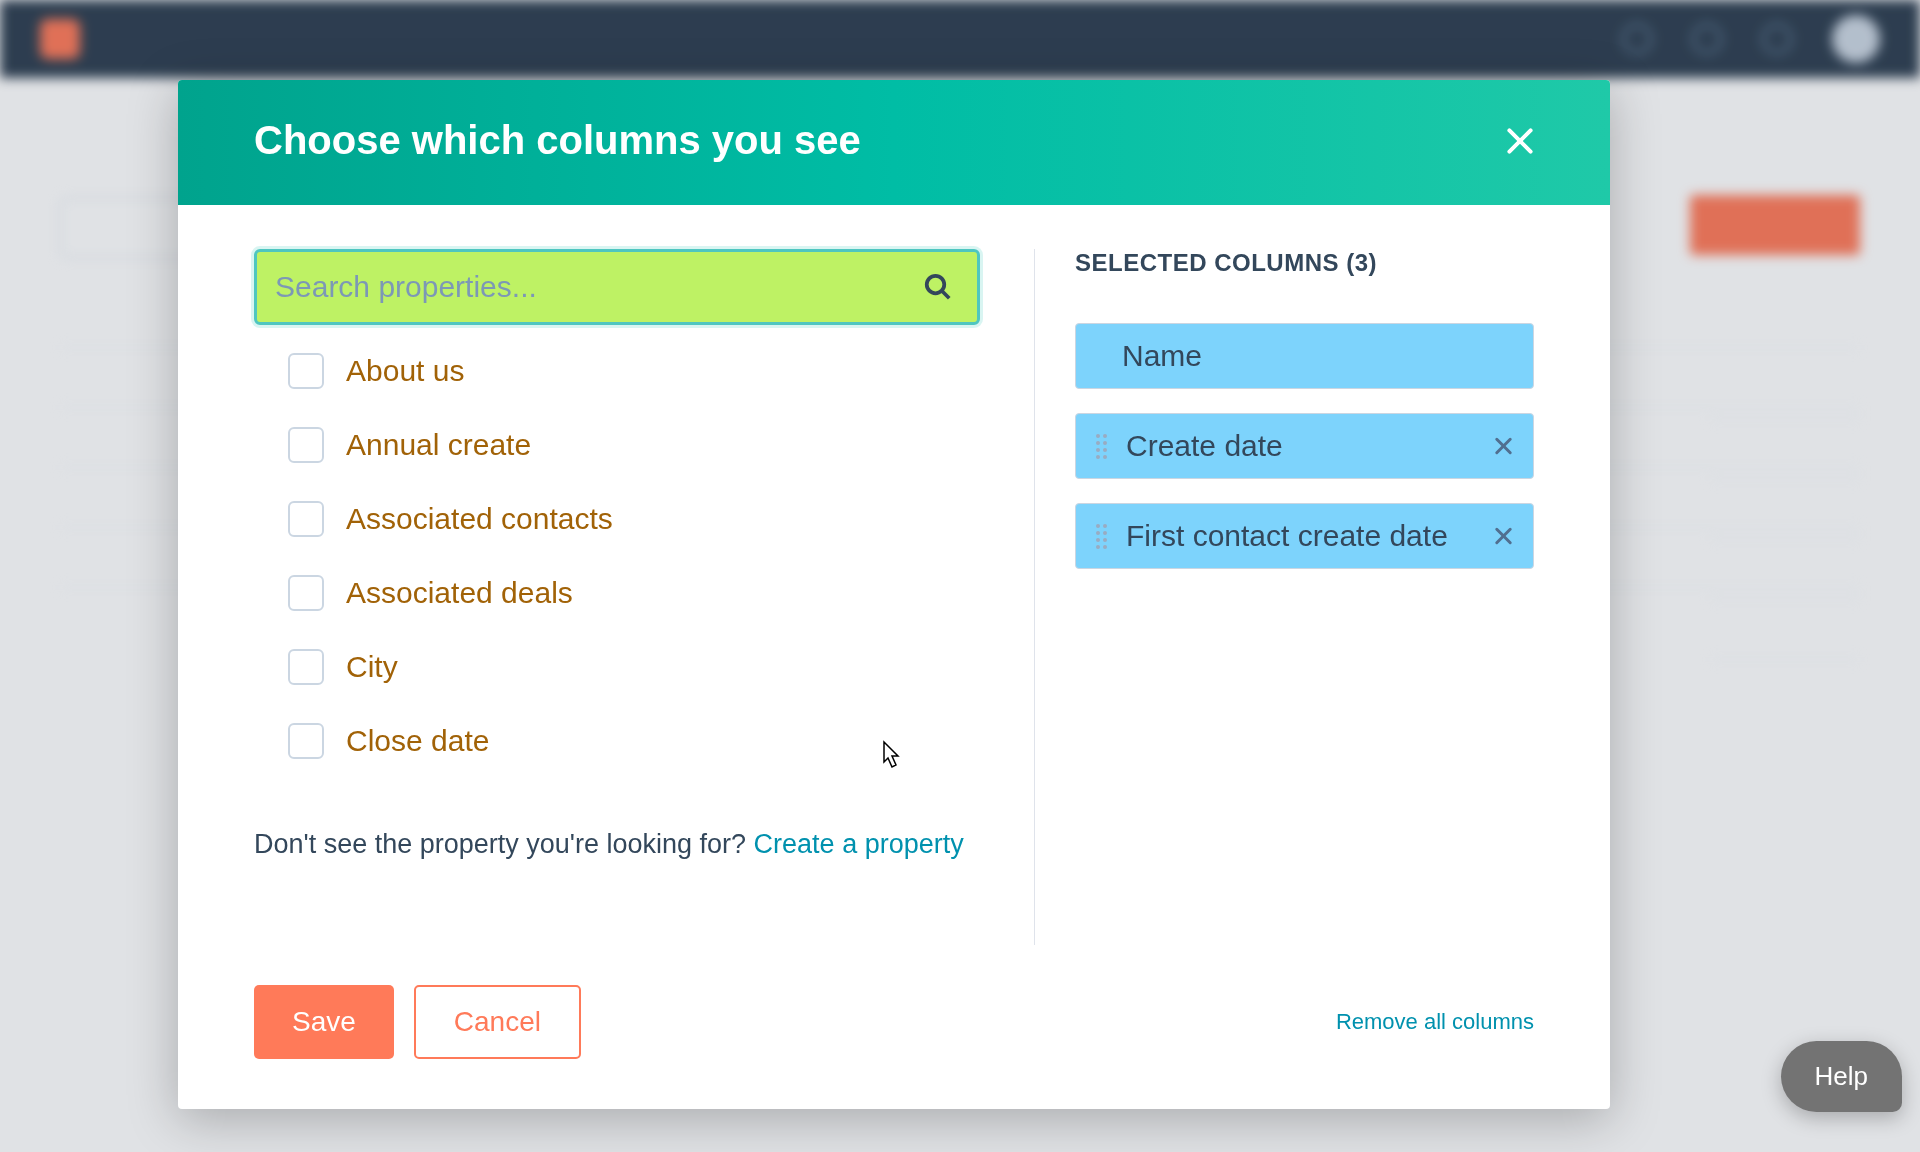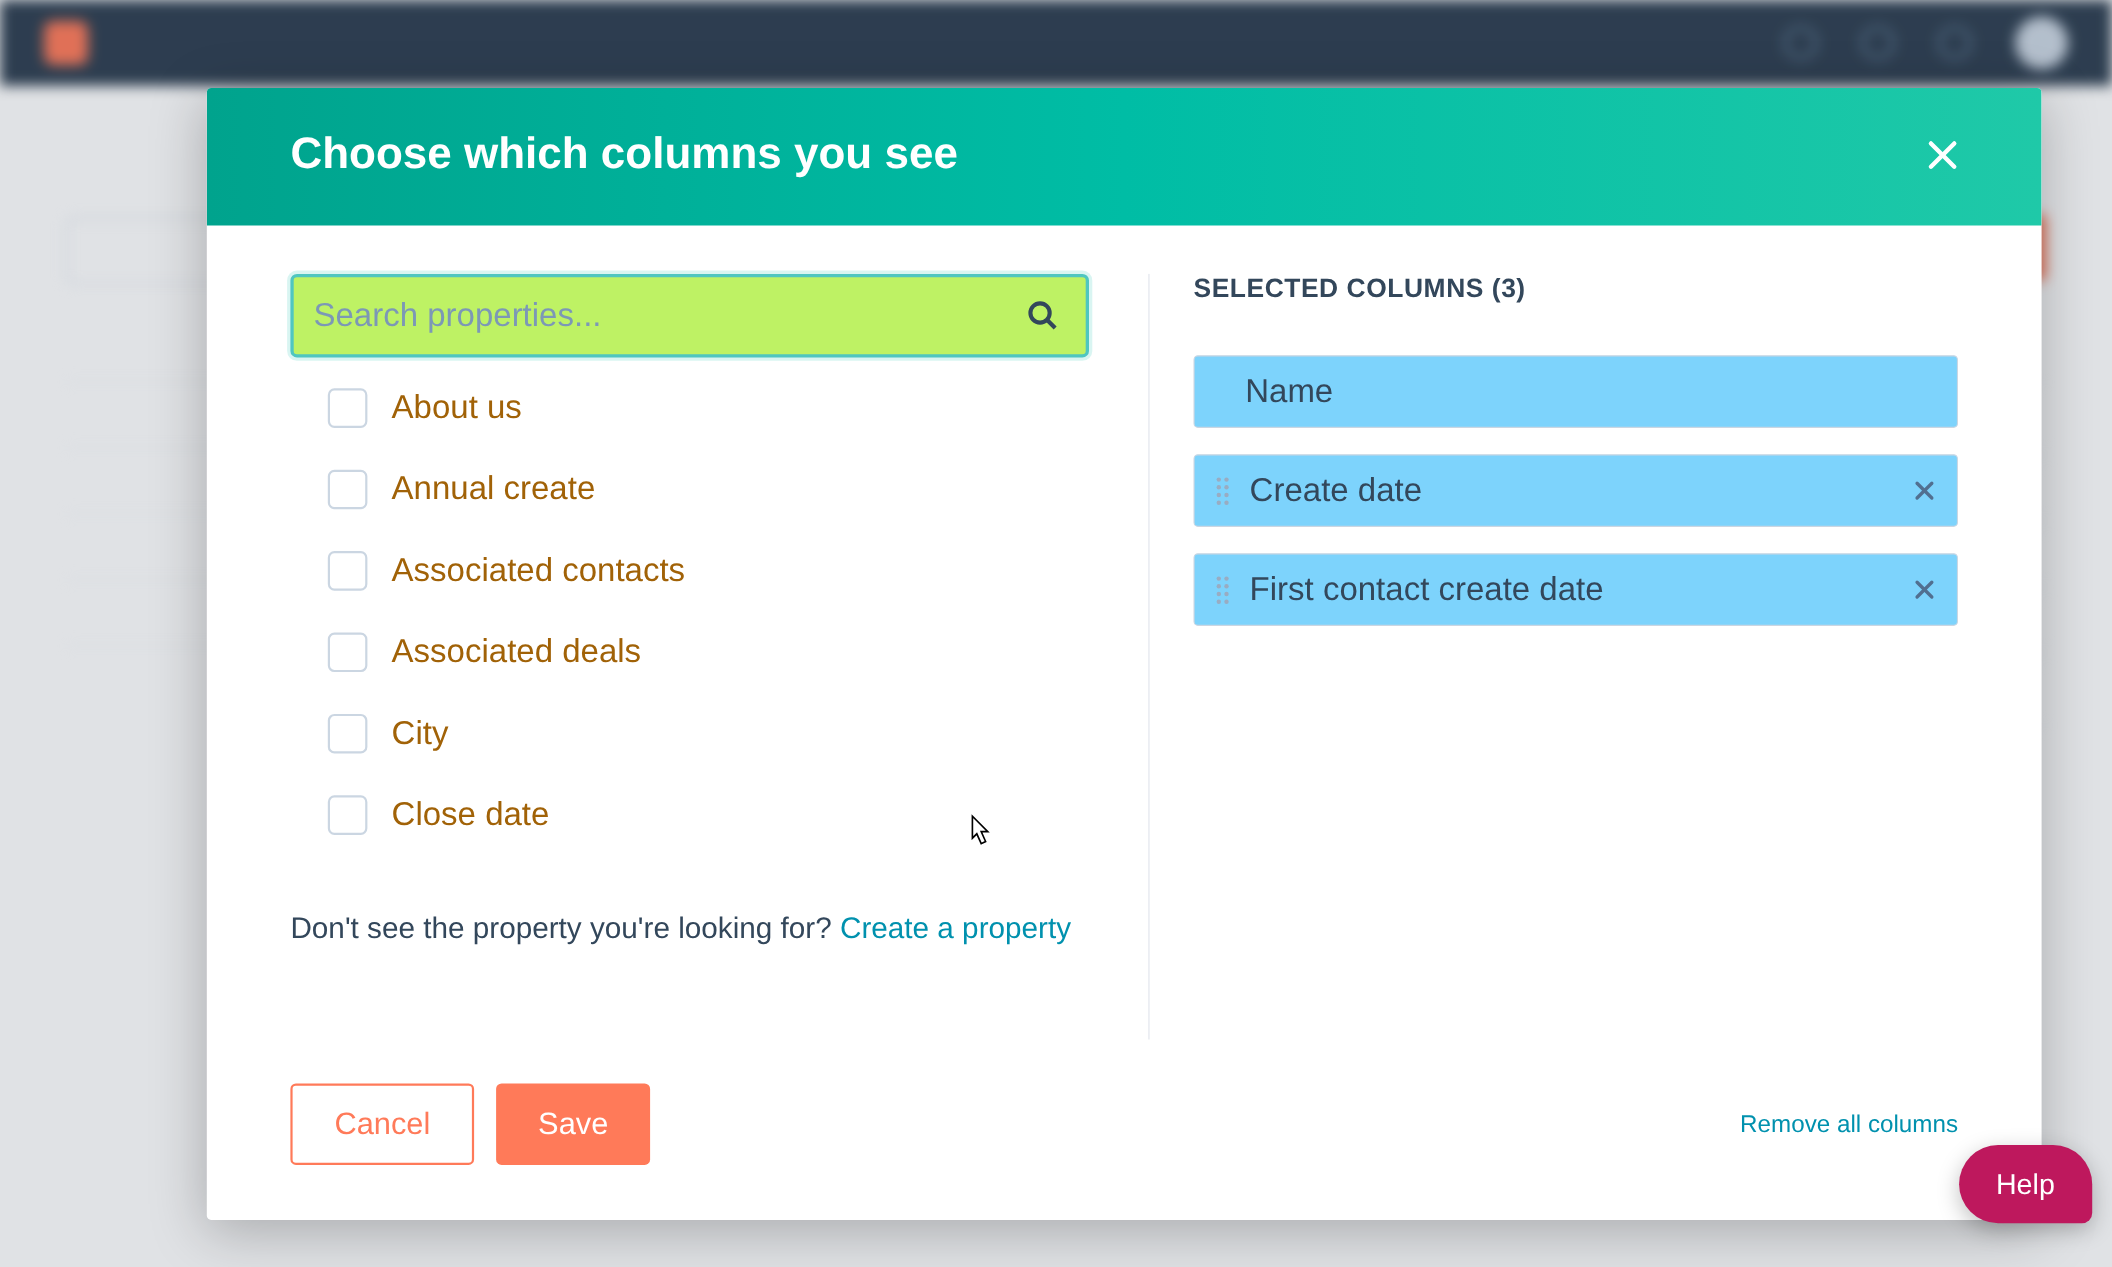--- a/index.html
+++ b/index.html
@@ -24,22 +24,22 @@
   .bg .sidecol { position:absolute; right:60px; top:360px; width:150px; }
   .bg .sidecol div { height:60px; border-bottom:1px solid #eaf0f6; }
 
   
   .overlay { position: absolute; inset: 0; background: rgba(45,62,80,0.15); }
 
   
   .modal {
     position: absolute;
     top: 80px;
-    left: 188px;
-    width: 1668px;
+    left: 178px;
+    width: 1432px;
     background: #fff;
     border-radius: 4px;
     box-shadow: 0 10px 50px rgba(0,0,0,.25);
     overflow: hidden;
   }
   .modal-header {
     background: linear-gradient(90deg, #00a38d 0%, #00bda5 50%, #1fc9a8 100%);
     color: #fff;
     padding: 38px 76px 42px 76px;
     display: flex; align-items: center; justify-content: space-between;
@@ -123,21 +123,21 @@
   .btn { height: 74px; border-radius: 5px; font-size: 28px; font-weight:500; padding: 0 38px; display:flex; align-items:center; justify-content:center; cursor:pointer; }
   .btn-primary { background:#ff7a59; color:#fff; border: none; }
   .btn-secondary { background:#fff; color:#ff7a59; border: 2px solid #ff7a59; }
   .remove-all { color:#0091ae; font-size:22px; font-weight:400; cursor:pointer; }
 
   
   .help-bubble {
     position: absolute;
     right: 18px;
     bottom: 40px;
-    background: #be185d;
+    background: #737373;
     color: #fff;
     font-size: 26px;
     font-weight: 500;
     padding: 20px 34px;
     border-radius: 38px 38px 10px 38px;
     box-shadow: 0 6px 20px rgba(0,0,0,.25);
   }
 
   
   .cursor-pointer {
@@ -263,22 +263,22 @@
             </span>
           <span class="sel-label">First contact create date</span>
           <span class="sel-remove"></span>
         </div>
       </div>
     </div>
   </div>
 
   <div class="modal-footer">
     <div class="footer-left">
+      <button class="btn btn-primary">Save</button>
       <button class="btn btn-secondary">Cancel</button>
-      <button class="btn btn-primary">Save</button>
     </div>
     <div class="remove-all">Remove all columns</div>
   </div>
 </div>
 
 <div class="help-bubble">Help</div>
 
 <svg class="cursor-pointer" viewBox="0 0 28 32">
   <path d="M9 2 L9 22 L13 18 L17 27 L21 25 L17 16 L23 16 Z" fill="#fff" stroke="#000" stroke-width="1.5"></path>
 </svg>

